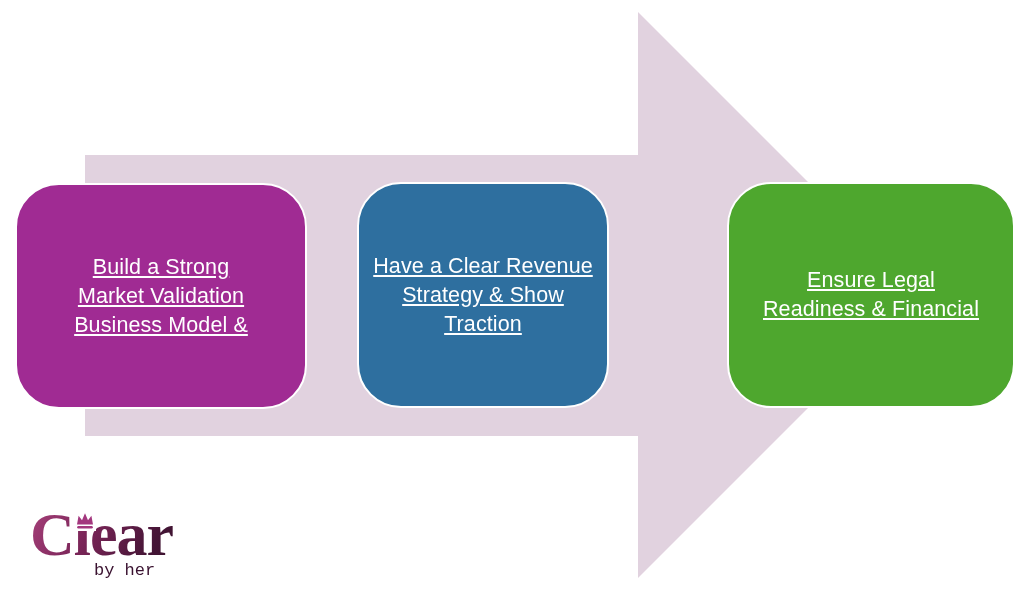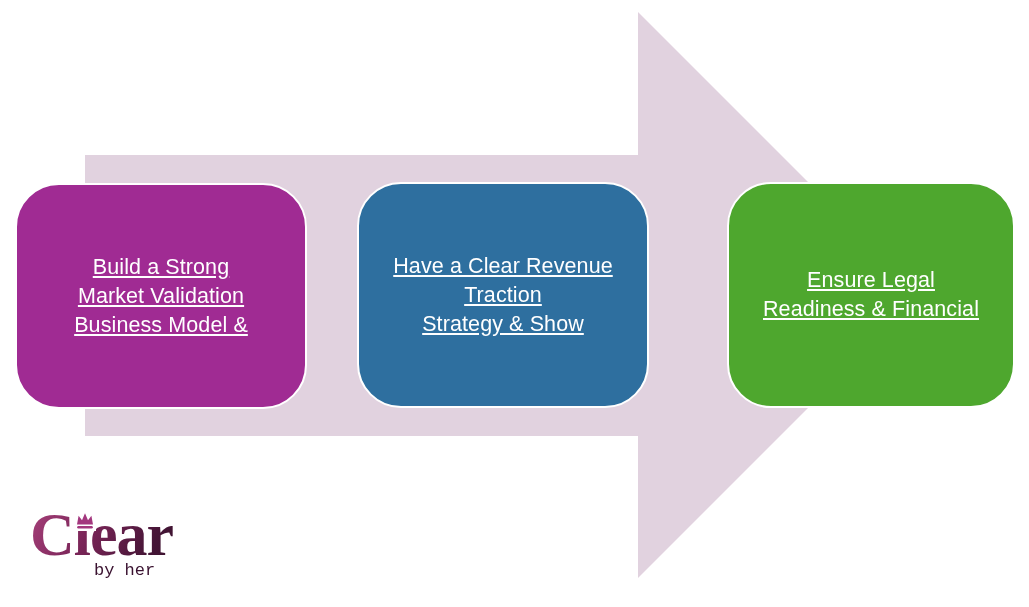--- a/index.html
+++ b/index.html
@@ -26,21 +26,21 @@
     border: 2.5px solid #ffffff;
     border-radius: 44px;
     display: flex;
     align-items: center;
     justify-content: center;
     text-align: center;
     color: #ffffff;
     text-decoration: underline;
   }
   .step-1 { left: 15px;  top: 183px; width: 292px; height: 226px; background: #A02B93; }
-  .step-2 { left: 357px; top: 182px; width: 292px; height: 226px; background: #2E6F9F; }
+  .step-2 { left: 357px; top: 182px; width: 252px; height: 226px; background: #2E6F9F; }
   .step-3 { left: 707px; top: 182px; width: 288px; height: 226px; background: #4EA72E; }
   .step-text {
     font-size: 21.5px;
     line-height: 29px;
     font-weight: 400;
     letter-spacing: 0.1px;
   }
   .step-text span { display: block; }
 
   .logo {
@@ -92,22 +92,22 @@
     <div class="step-text">
       <span>Build a Strong</span>
       <span>Market Validation</span>
       <span>Business Model &amp;</span>
     </div>
   </div>
 
   <div class="step step-2" style="background: rgb(46, 111, 159); color: rgb(255, 255, 255);">
     <div class="step-text">
       <span>Have a Clear Revenue</span>
+      <span>Strategy &amp; Show</span>
       <span>Traction</span>
-      <span>Strategy &amp; Show</span>
     </div>
   </div>
 
   <div class="step step-3" style="background: rgb(78, 167, 46); color: rgb(255, 255, 255); margin-left: 20px;">
     <div class="step-text">
       <span>Ensure Legal</span>
       <span>Readiness &amp; Financial</span>
     </div>
   </div>
 

